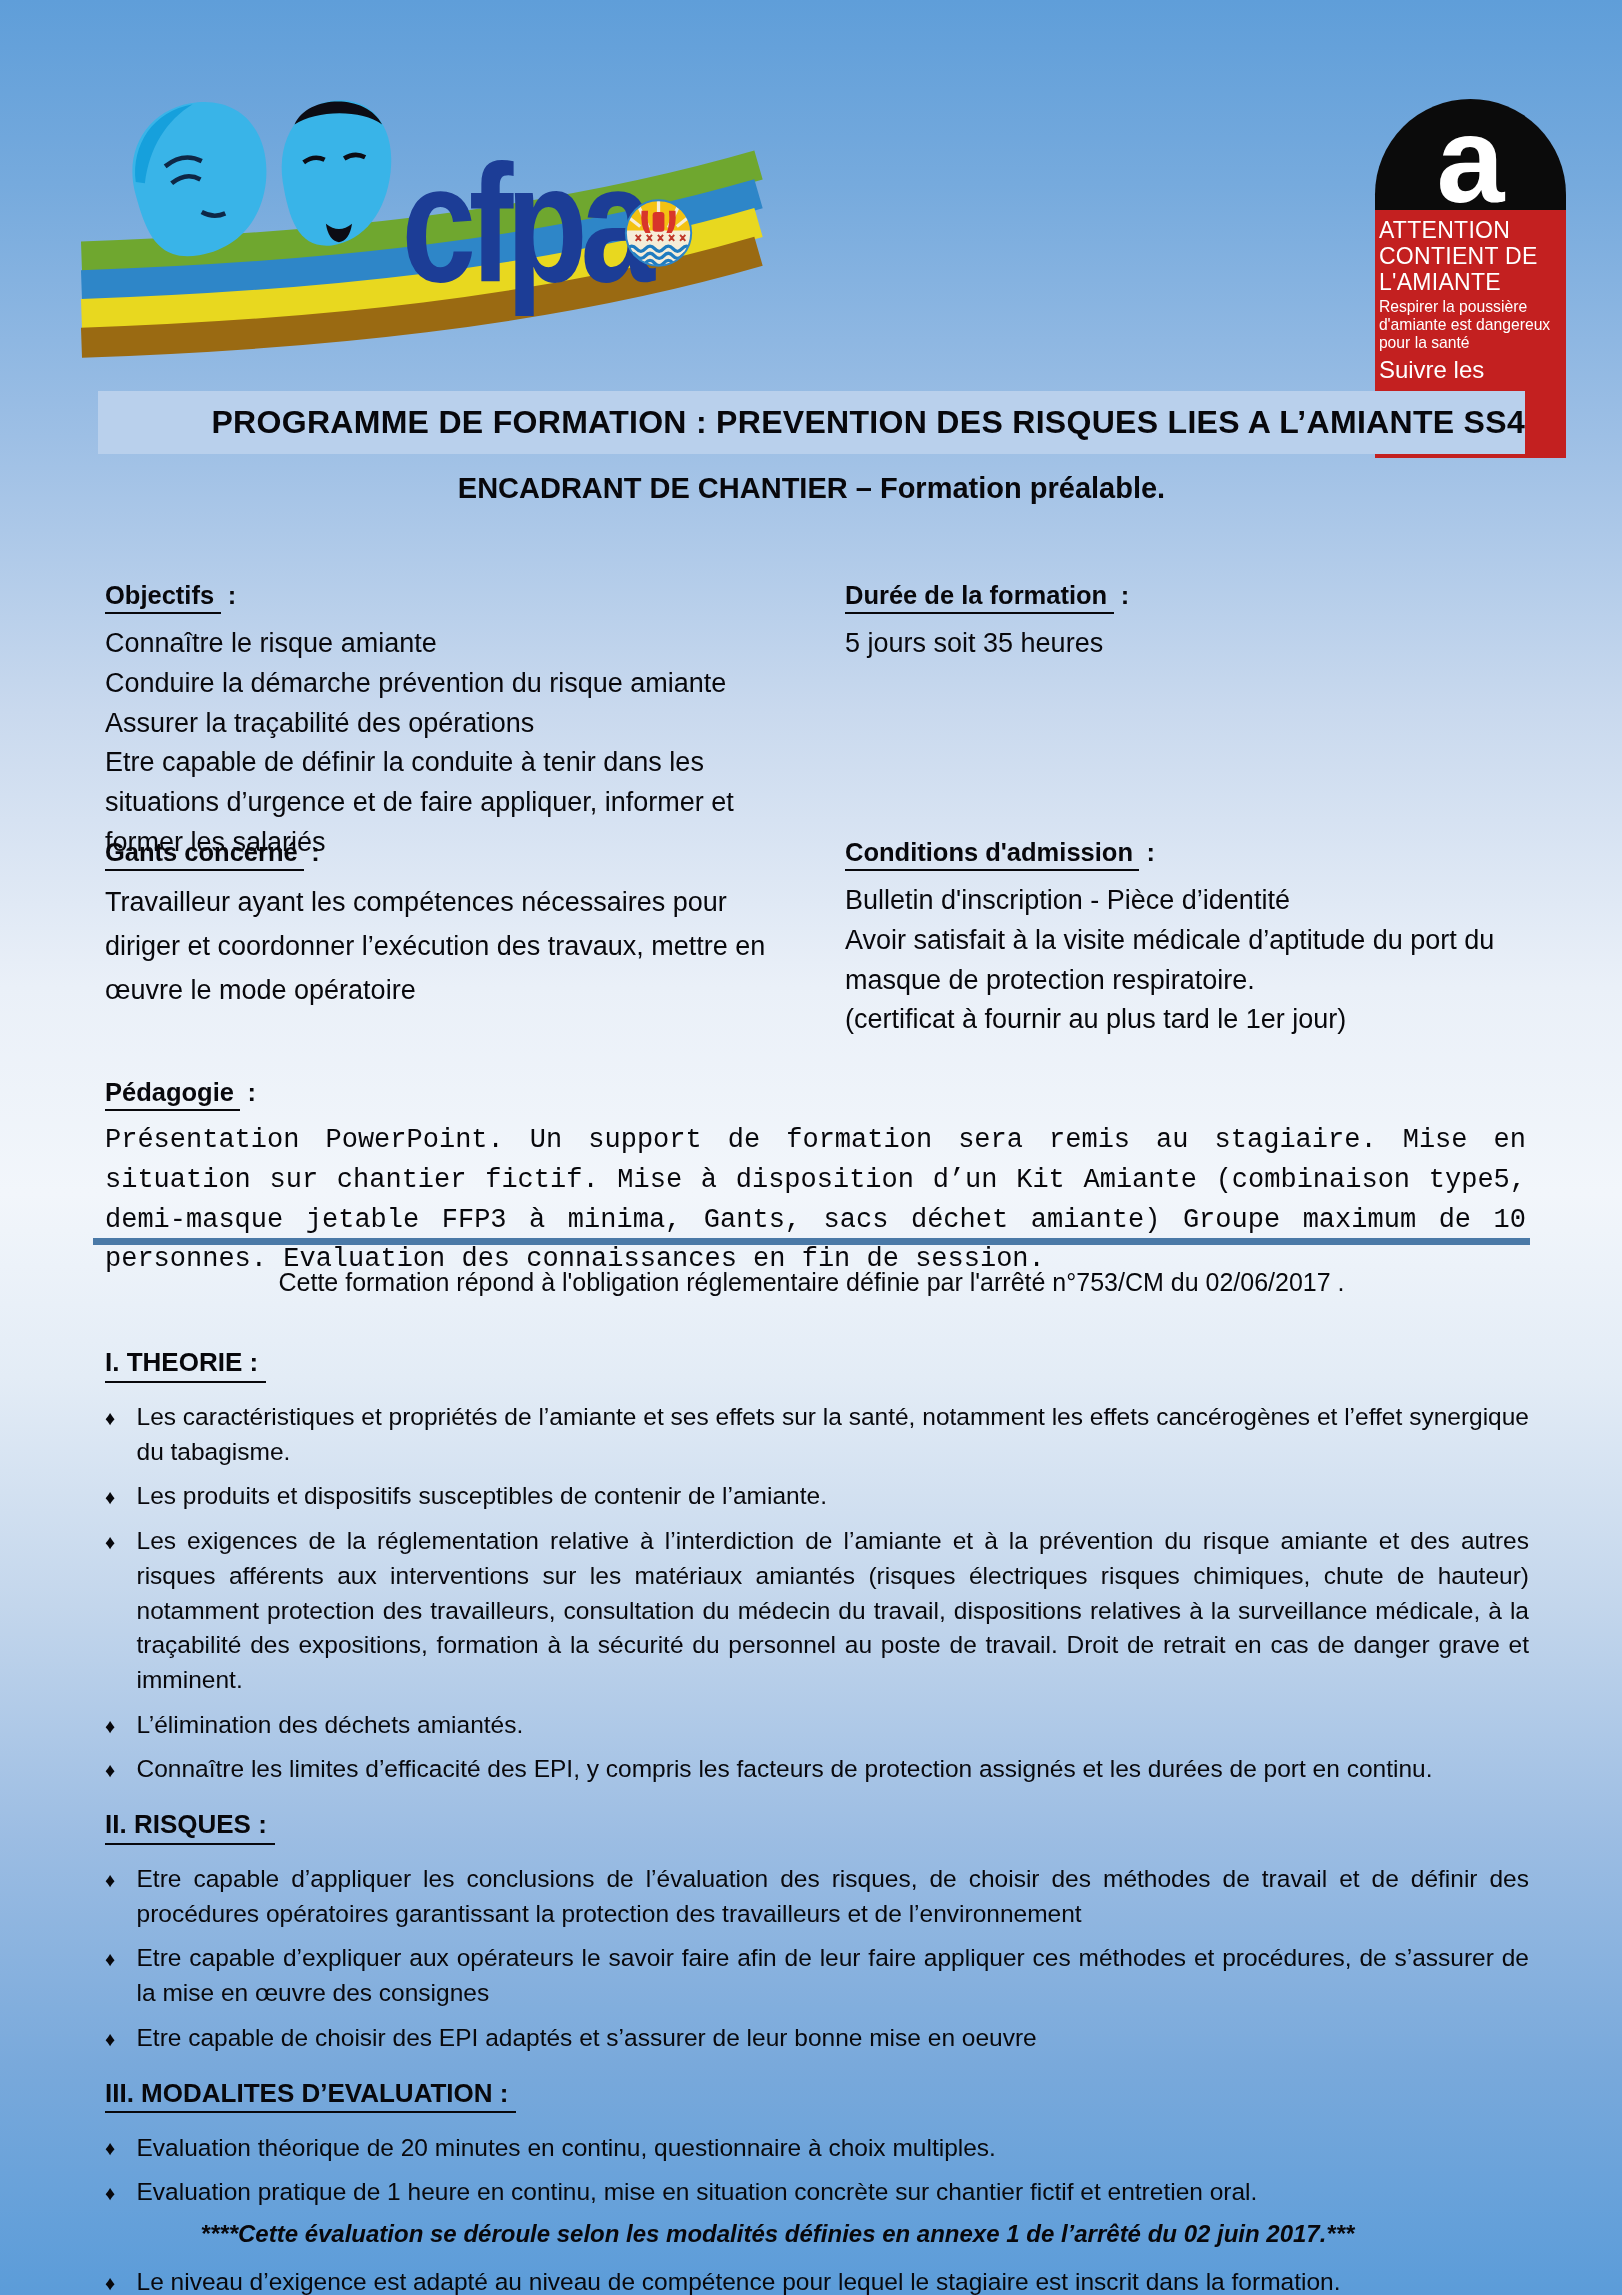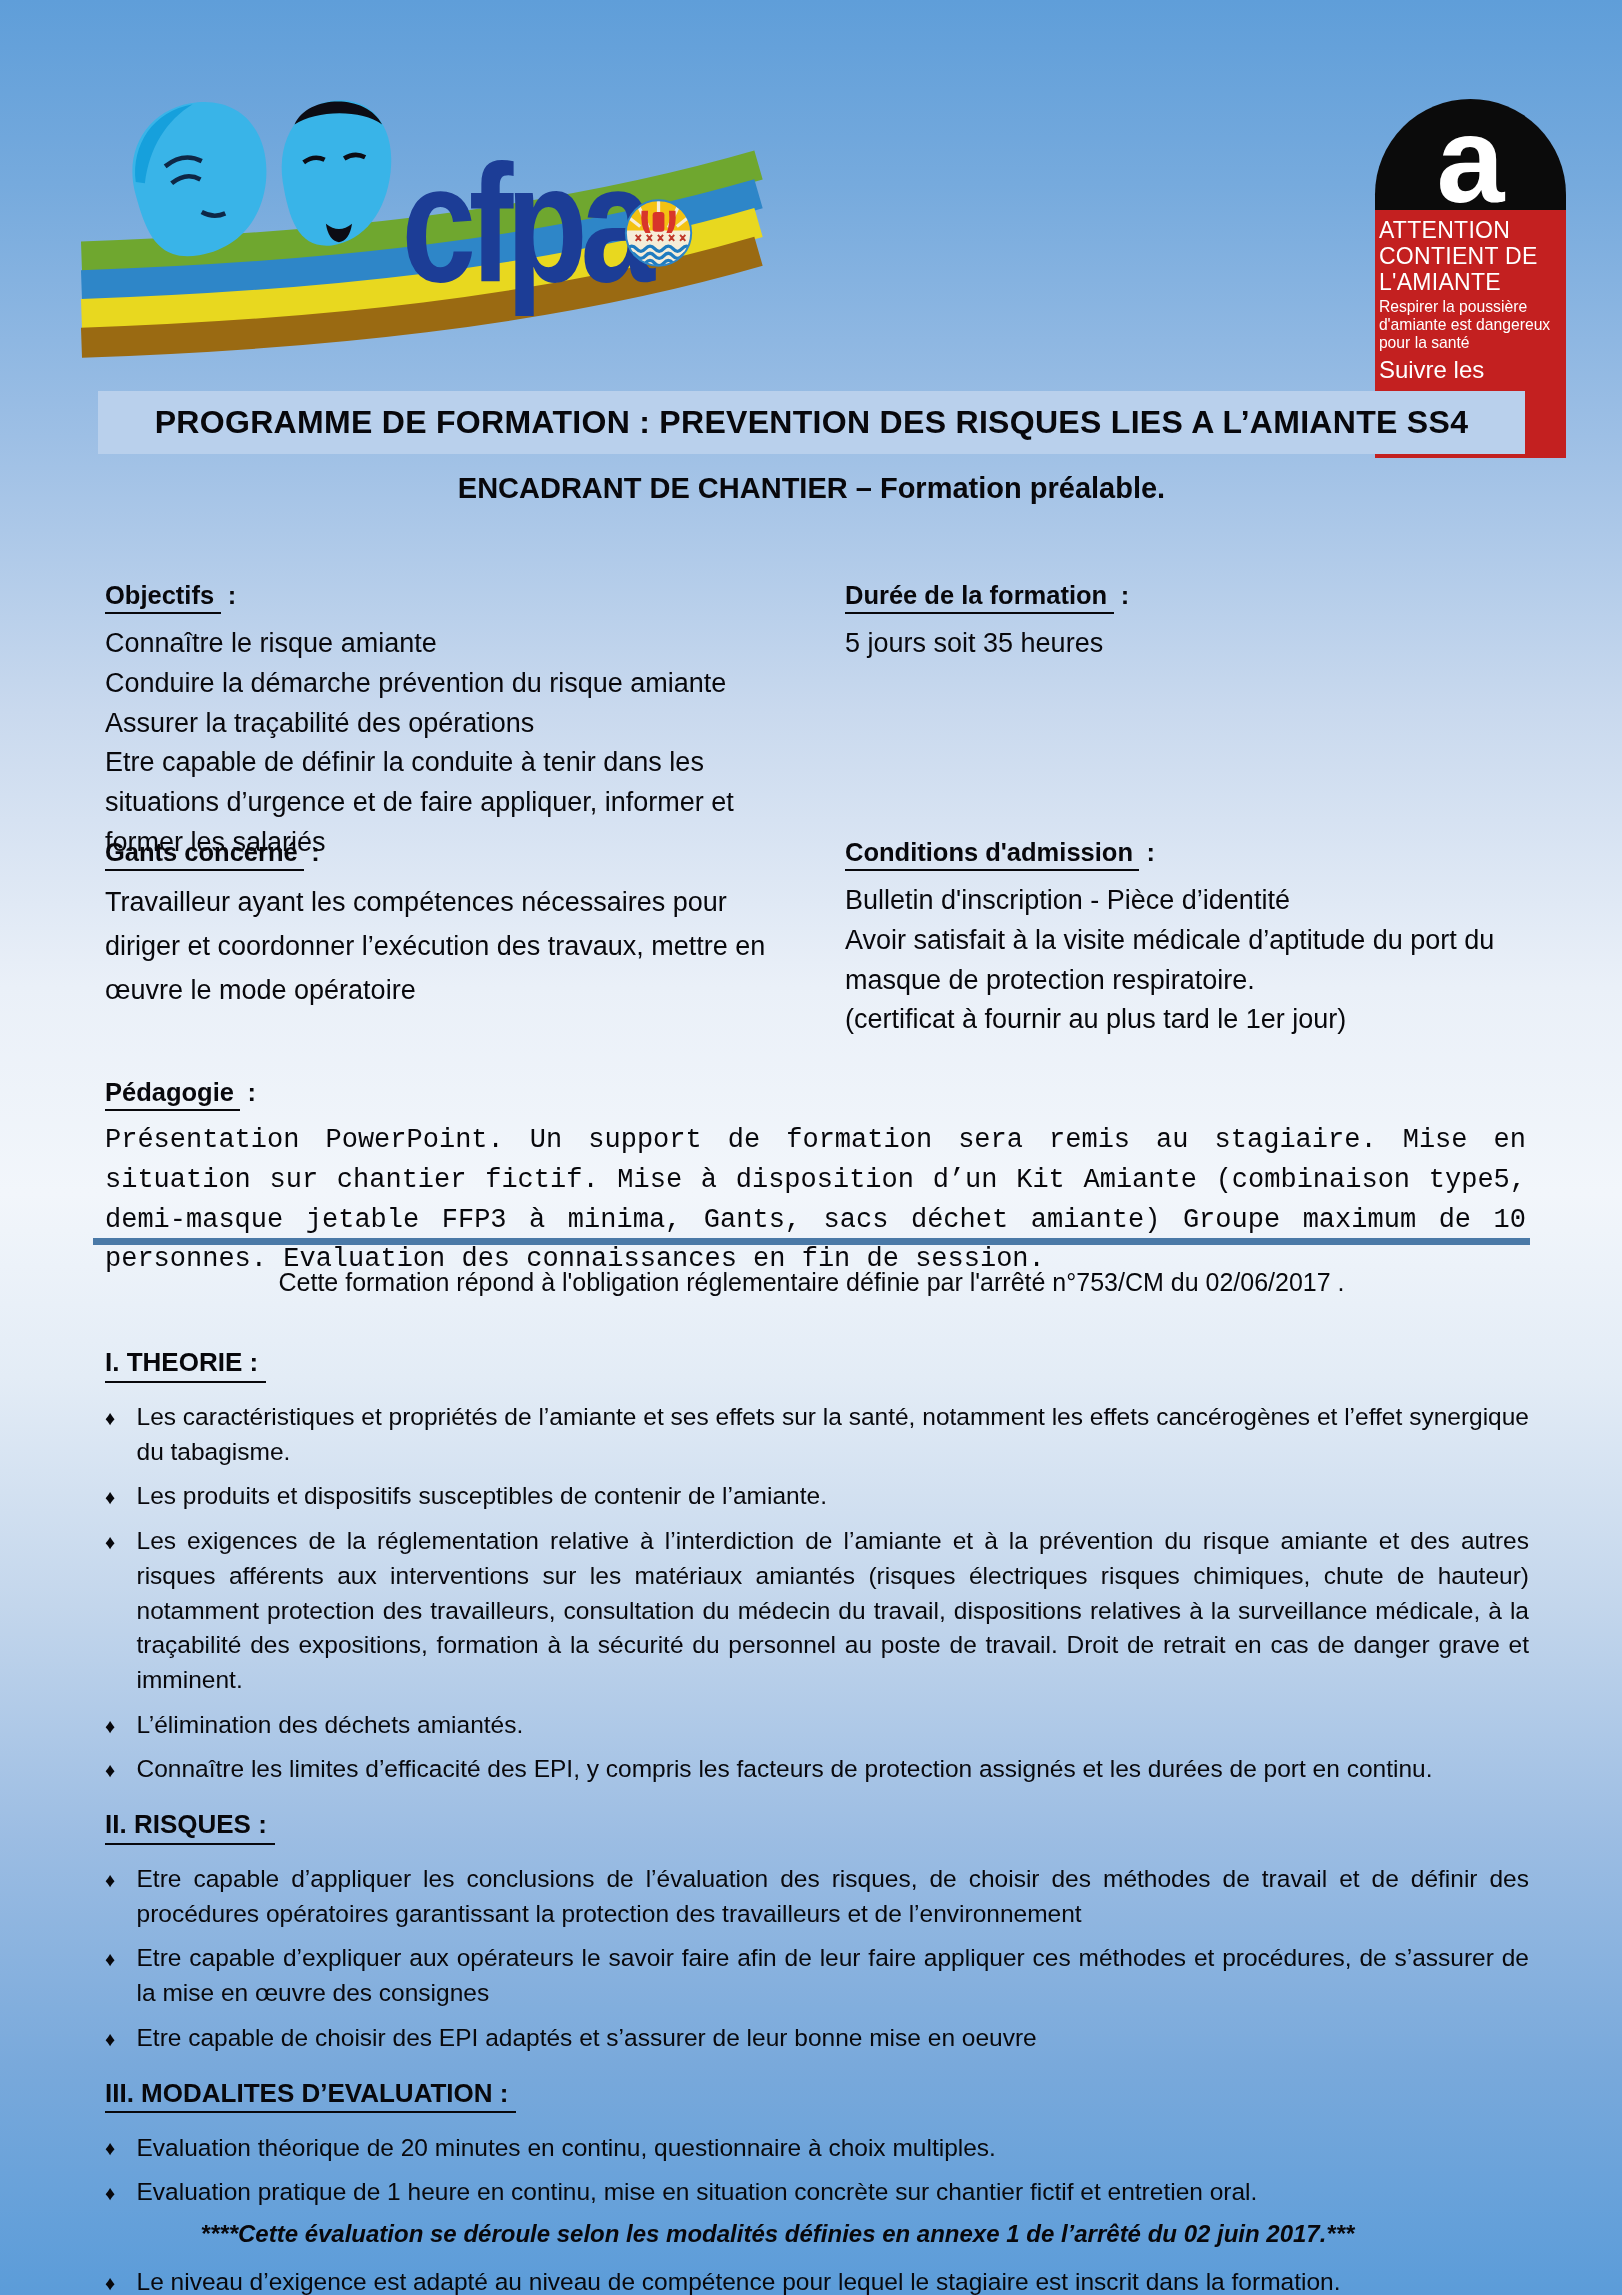--- a/index.html
+++ b/index.html
@@ -25,21 +25,21 @@
   .warning-body{
     background:#c32020;color:#fff;text-align:left;
     padding:6.5px 3.9px 10.5px 3.9px;
   }
   .w-big{font-size:23px;line-height:1.14;letter-spacing:0.3px;}
   .w-small{font-size:15.7px;line-height:1.14;margin-top:2.6px;}
   .w-big2{font-size:24px;line-height:1.28;margin-top:3.9px;}
   
   .title-bar{
     position:absolute;left:98px;top:391px;width:1427px;height:63px;
-    background:#b9d0ec;display:flex;align-items:center;justify-content:center;
+    background:#b9d0ec;display:flex;align-items:center;justify-content:flex-end;
   }
   .title-bar h1{margin:0;font-size:32px;font-weight:bold;letter-spacing:0.3px;}
   .subtitle{
     position:absolute;left:0;top:472px;width:100%;
     text-align:center;font-size:29px;font-weight:bold;margin:0;
   }
   
   .sec-h{margin:0 0 14.4px 0;font-size:25.5px;font-weight:bold;}
   .sec-h .u{border-bottom:2.6px solid #08080c;padding:0 6.5px 3.3px 0;}
   .line,.para{font-size:27px;line-height:1.47;margin:0;}

